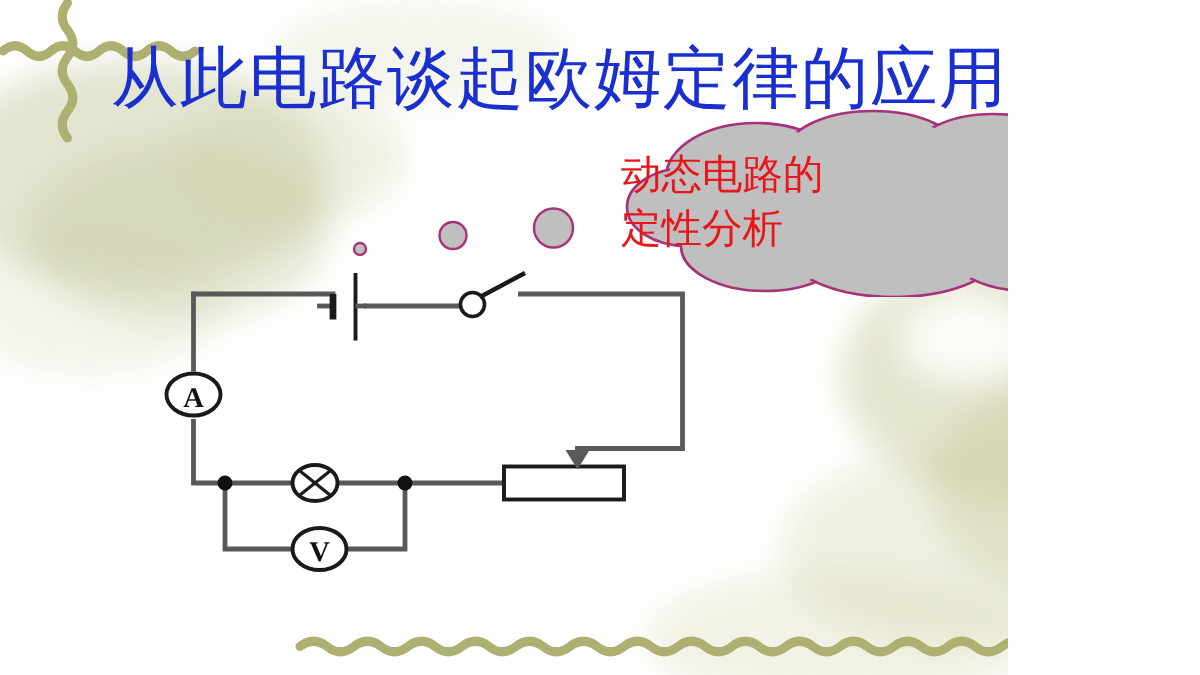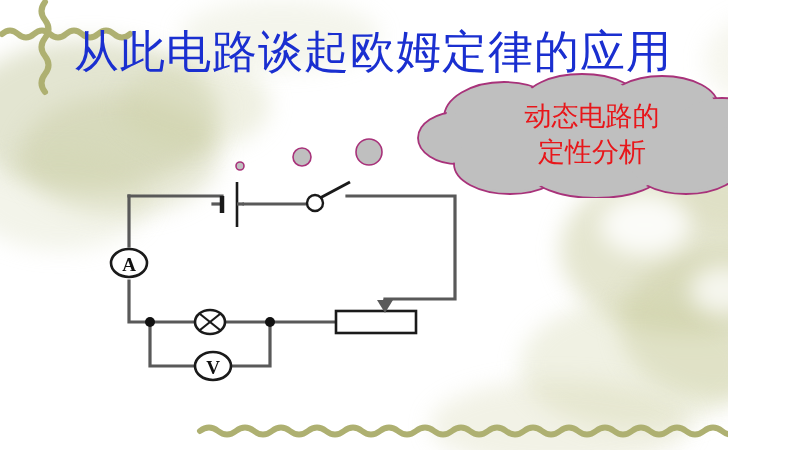--- a/index.html
+++ b/index.html
@@ -2,21 +2,21 @@
 <html><head>
 <meta charset="utf-8">
 <style>
   html, body {
     margin: 0;
     padding: 0;
     background: #ffffff;
   }
   #slide {
     position: relative;
-    width: 728px;
+    width: 672px;
     height: 450px;
     overflow: hidden;
     background: #ffffff;
     font-family: "Liberation Serif", "DejaVu Serif", serif;
   }
 
   
   .wm {
     position: absolute;
     border-radius: 50%;
@@ -53,21 +53,21 @@
     white-space: nowrap;
     font-weight: 400;
   }
 
   
   #cloud-wrap { position: absolute; left: 414px; top: 72px; width: 356px; height: 126px; }
   #cloud-text {
     position: absolute;
     left: 0; top: 26px;
     width: 356px;
-    text-align: center;
+    text-align: left;
     color: #e8161a;
     font-size: 27px;
     line-height: 36px;
     font-weight: 400;
     white-space: pre-line;
   }
 
   
   #circuit { position: absolute; left: 0; top: 0; width: 800px; height: 450px; }
   .mtr-label { font-family: "Liberation Serif", serif; font-weight: bold; }

